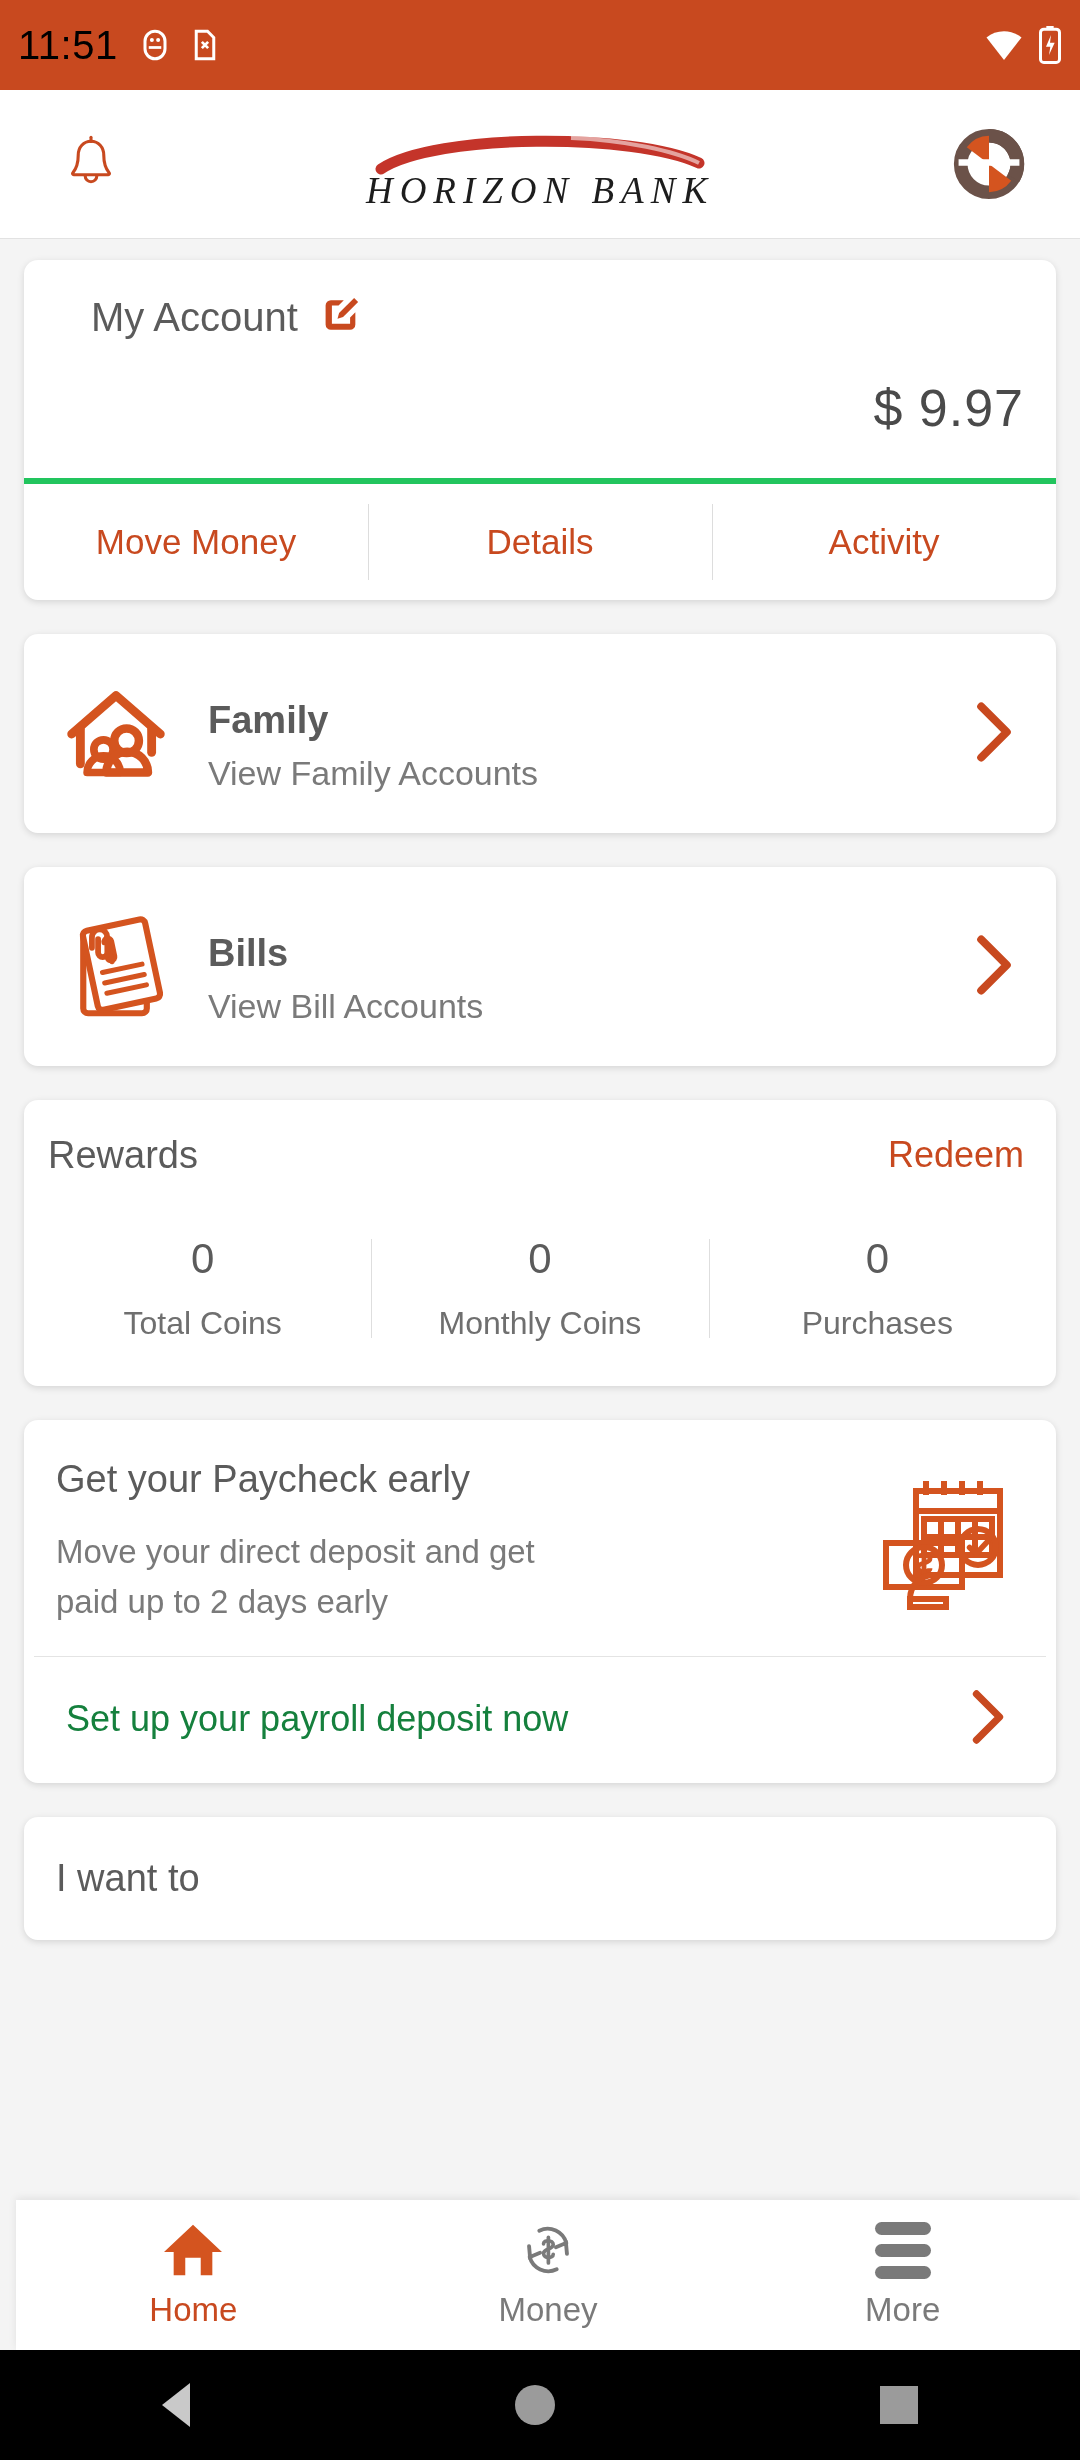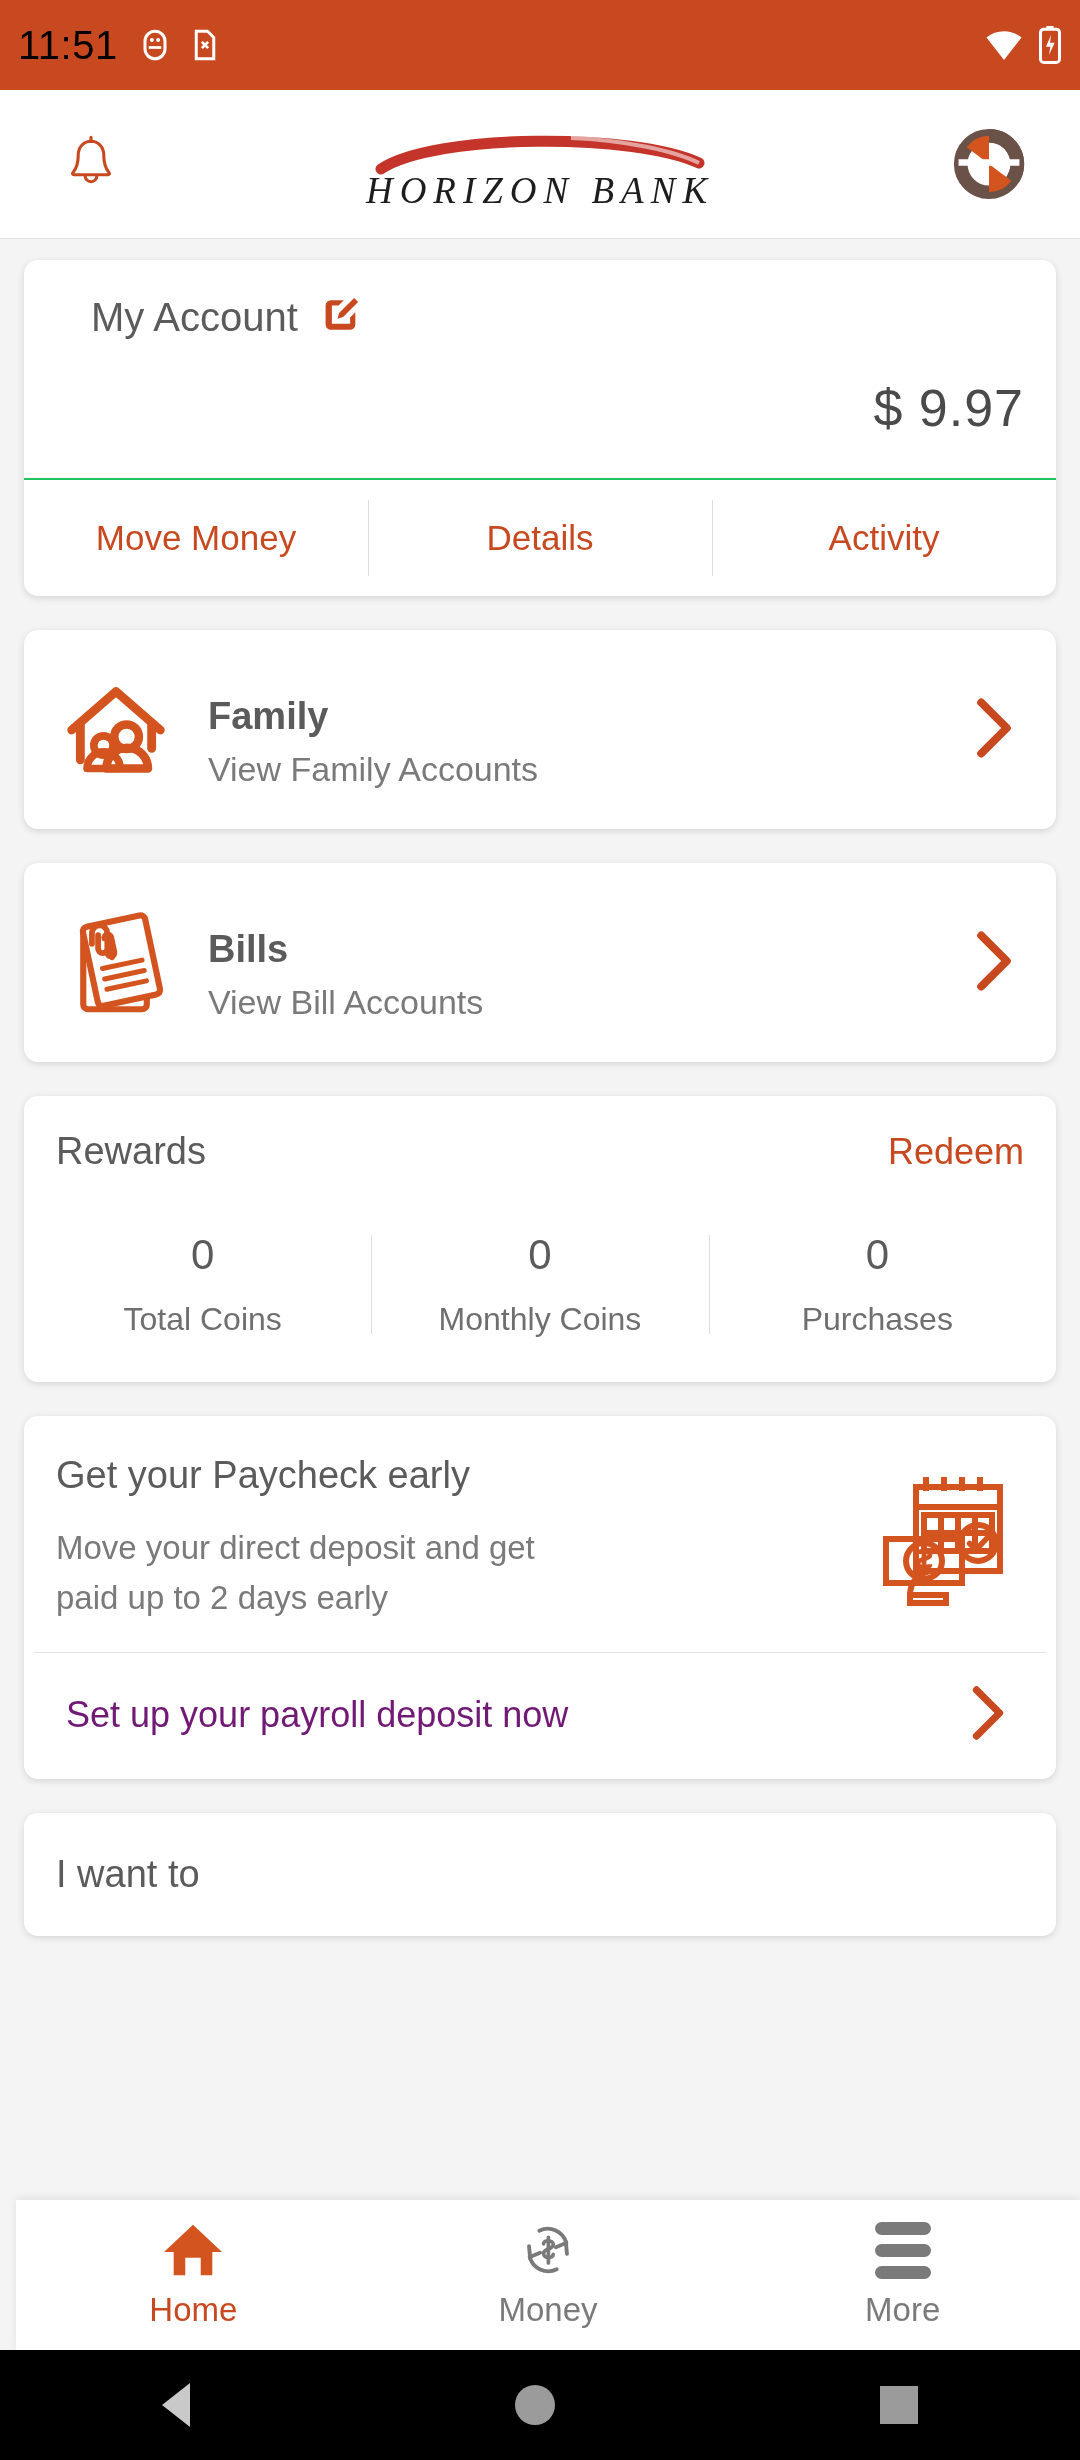--- a/index.html
+++ b/index.html
@@ -43,61 +43,61 @@
     background:#ffffff; border-radius:14px; margin-bottom:34px;
     box-shadow:0 2px 7px rgba(0,0,0,0.13);
   }
 
   
   .acct-top { padding:34px 32px 40px 32px;margin-left:35px; }
   .acct-head { display:flex; align-items:center; gap:22px; }
   .acct-title { font-size:40px; color:#5b5b5b; }
   .acct-balance { text-align:right; font-size:52px; color:#4a4a4a; letter-spacing:1px; margin-top:38px; }
   .acct-actions {
-    display:flex; border-top:2px solid #22c55e;
+    display:flex; border-top:6px solid #22c55e;
   }
   .acct-action {
     flex:1; text-align:center; padding:38px 0; font-size:35px;
     color:#c8491f; position:relative;
   }
   .acct-action + .acct-action::before {
     content:""; position:absolute; left:0; top:20px; bottom:20px; width:1px; background:#dddddd;
   }
 
   
   .navrow { display:flex; align-items:center; padding:40px 34px; gap:34px; }
   .navrow-icon { width:116px; flex:0 0 116px; display:flex; align-items:center; justify-content:center; }
   .navrow-text { flex:1; }
   .navrow-title { font-size:38px; color:#5b5b5b; font-weight:600; margin-bottom:12px;margin-top:25px; }
   .navrow-sub { font-size:34px; color:#7a7a7a; }
   .chev { flex:0 0 auto; padding-right:6px; }
 
   
-  .rw-head { display:flex; align-items:flex-end; padding:34px 32px 0 32px; }
+  .rw-head { display:flex; align-items:flex-start; padding:34px 32px 0 24px; }
   .rw-title { font-size:38px; color:#5b5b5b; }
   .rw-redeem { margin-left:auto; font-size:36px; color:#c8491f; }
   .rw-stats { display:flex; padding:58px 10px 44px 10px; }
   .rw-stat { flex:1; text-align:center; position:relative; }
   .rw-stat + .rw-stat::before {
     content:""; position:absolute; left:0; top:4px; bottom:4px; width:1px; background:#dedede;
   }
   .rw-val { font-size:42px; color:#5b5b5b; margin-bottom:22px; }
   .rw-lbl { font-size:32px; color:#6f6f6f; }
 
   
   .pc-body { display:flex; padding:38px 32px 30px 32px; gap:20px; }
   .pc-text { flex:1; }
   .pc-title { font-size:38px; color:#5b5b5b; margin-bottom:26px; }
   .pc-desc { font-size:33px; color:#7a7a7a; line-height:1.5; max-width:480px; }
   .pc-icon { flex:0 0 160px; display:flex; align-items:center; justify-content:center; }
   .pc-cta {
     display:flex; align-items:center; padding:32px 32px 34px 32px;
     border-top:1px solid #e4e4e4; margin:0 10px;
   }
-  .pc-cta-text { font-size:36px; color:#701a75; }
+  .pc-cta-text { font-size:36px; color:#15803d; }
   .pc-cta .chev { margin-left:auto; }
 
   
   .iwt { padding:40px 32px 40px 32px; }
   .iwt-title { font-size:38px; color:#5b5b5b; }
 
   
   .bottomnav {
     position:absolute; left:16px; right:0; bottom:110px; height:150px; background:#ffffff;
     display:flex; align-items:center; box-shadow:0 -2px 8px rgba(0,0,0,0.08);

